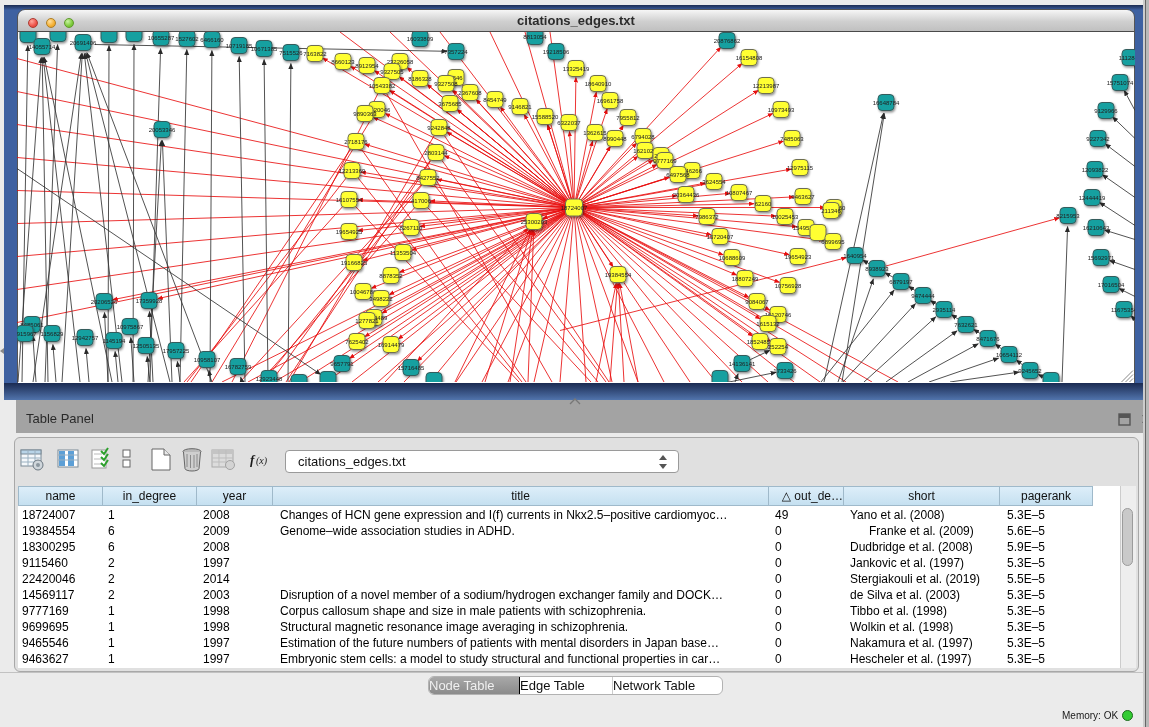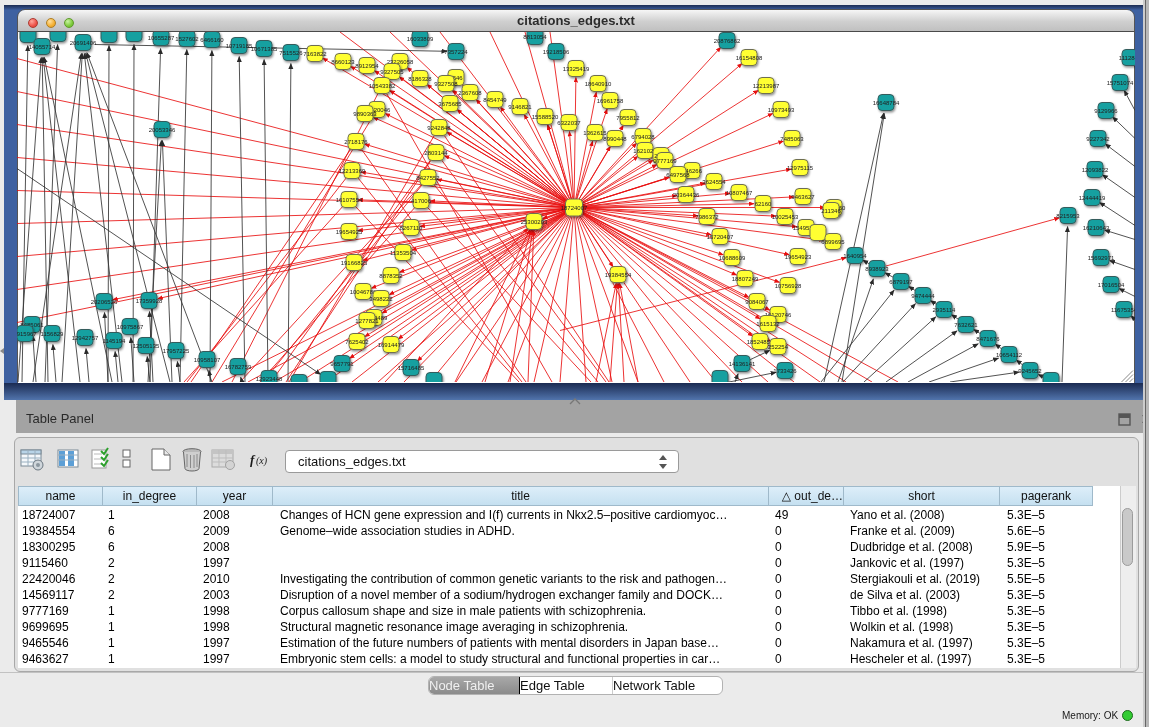--- a/index.html
+++ b/index.html
@@ -629,21 +629,21 @@
     <span style="left:775px">49</span>
     <span style="left:850px">Yano et al. (2008)</span>
     <span style="left:1007px">5.3E–5</span>
   </div>
 <div class="trow" style="top:523px">
     <span style="left:22px">19384554</span>
     <span style="left:108px">6</span>
     <span style="left:203px">2009</span>
     <span style="left:280px">Genome–wide association studies in ADHD.</span>
     <span style="left:775px">0</span>
-    <span style="left:850px">Franke et al. (2009)</span>
+    <span style="left:869px">Franke et al. (2009)</span>
     <span style="left:1007px">5.6E–5</span>
   </div>
 <div class="trow" style="top:539px">
     <span style="left:22px">18300295</span>
     <span style="left:108px">6</span>
     <span style="left:203px">2008</span>
     <span style="left:775px">0</span>
     <span style="left:850px">Dudbridge et al. (2008)</span>
     <span style="left:1007px">5.9E–5</span>
   </div>
@@ -651,22 +651,21 @@
     <span style="left:22px">9115460</span>
     <span style="left:108px">2</span>
     <span style="left:203px">1997</span>
     <span style="left:775px">0</span>
     <span style="left:850px">Jankovic et al. (1997)</span>
     <span style="left:1007px">5.3E–5</span>
   </div>
 <div class="trow" style="top:571px">
     <span style="left:22px">22420046</span>
     <span style="left:108px">2</span>
-    <span style="left:203px">2010</span>
-    <span style="left:280px">Investigating the contribution of common genetic variants to the risk and pathogen…</span>
+    <span style="left:203px">2014</span>
     <span style="left:775px">0</span>
     <span style="left:850px">Stergiakouli et al. (2019)</span>
     <span style="left:1007px">5.5E–5</span>
   </div>
 <div class="trow" style="top:587px">
     <span style="left:22px">14569117</span>
     <span style="left:108px">2</span>
     <span style="left:203px">2003</span>
     <span style="left:280px">Disruption of a novel member of a sodium/hydrogen exchanger family and DOCK…</span>
     <span style="left:775px">0</span>

